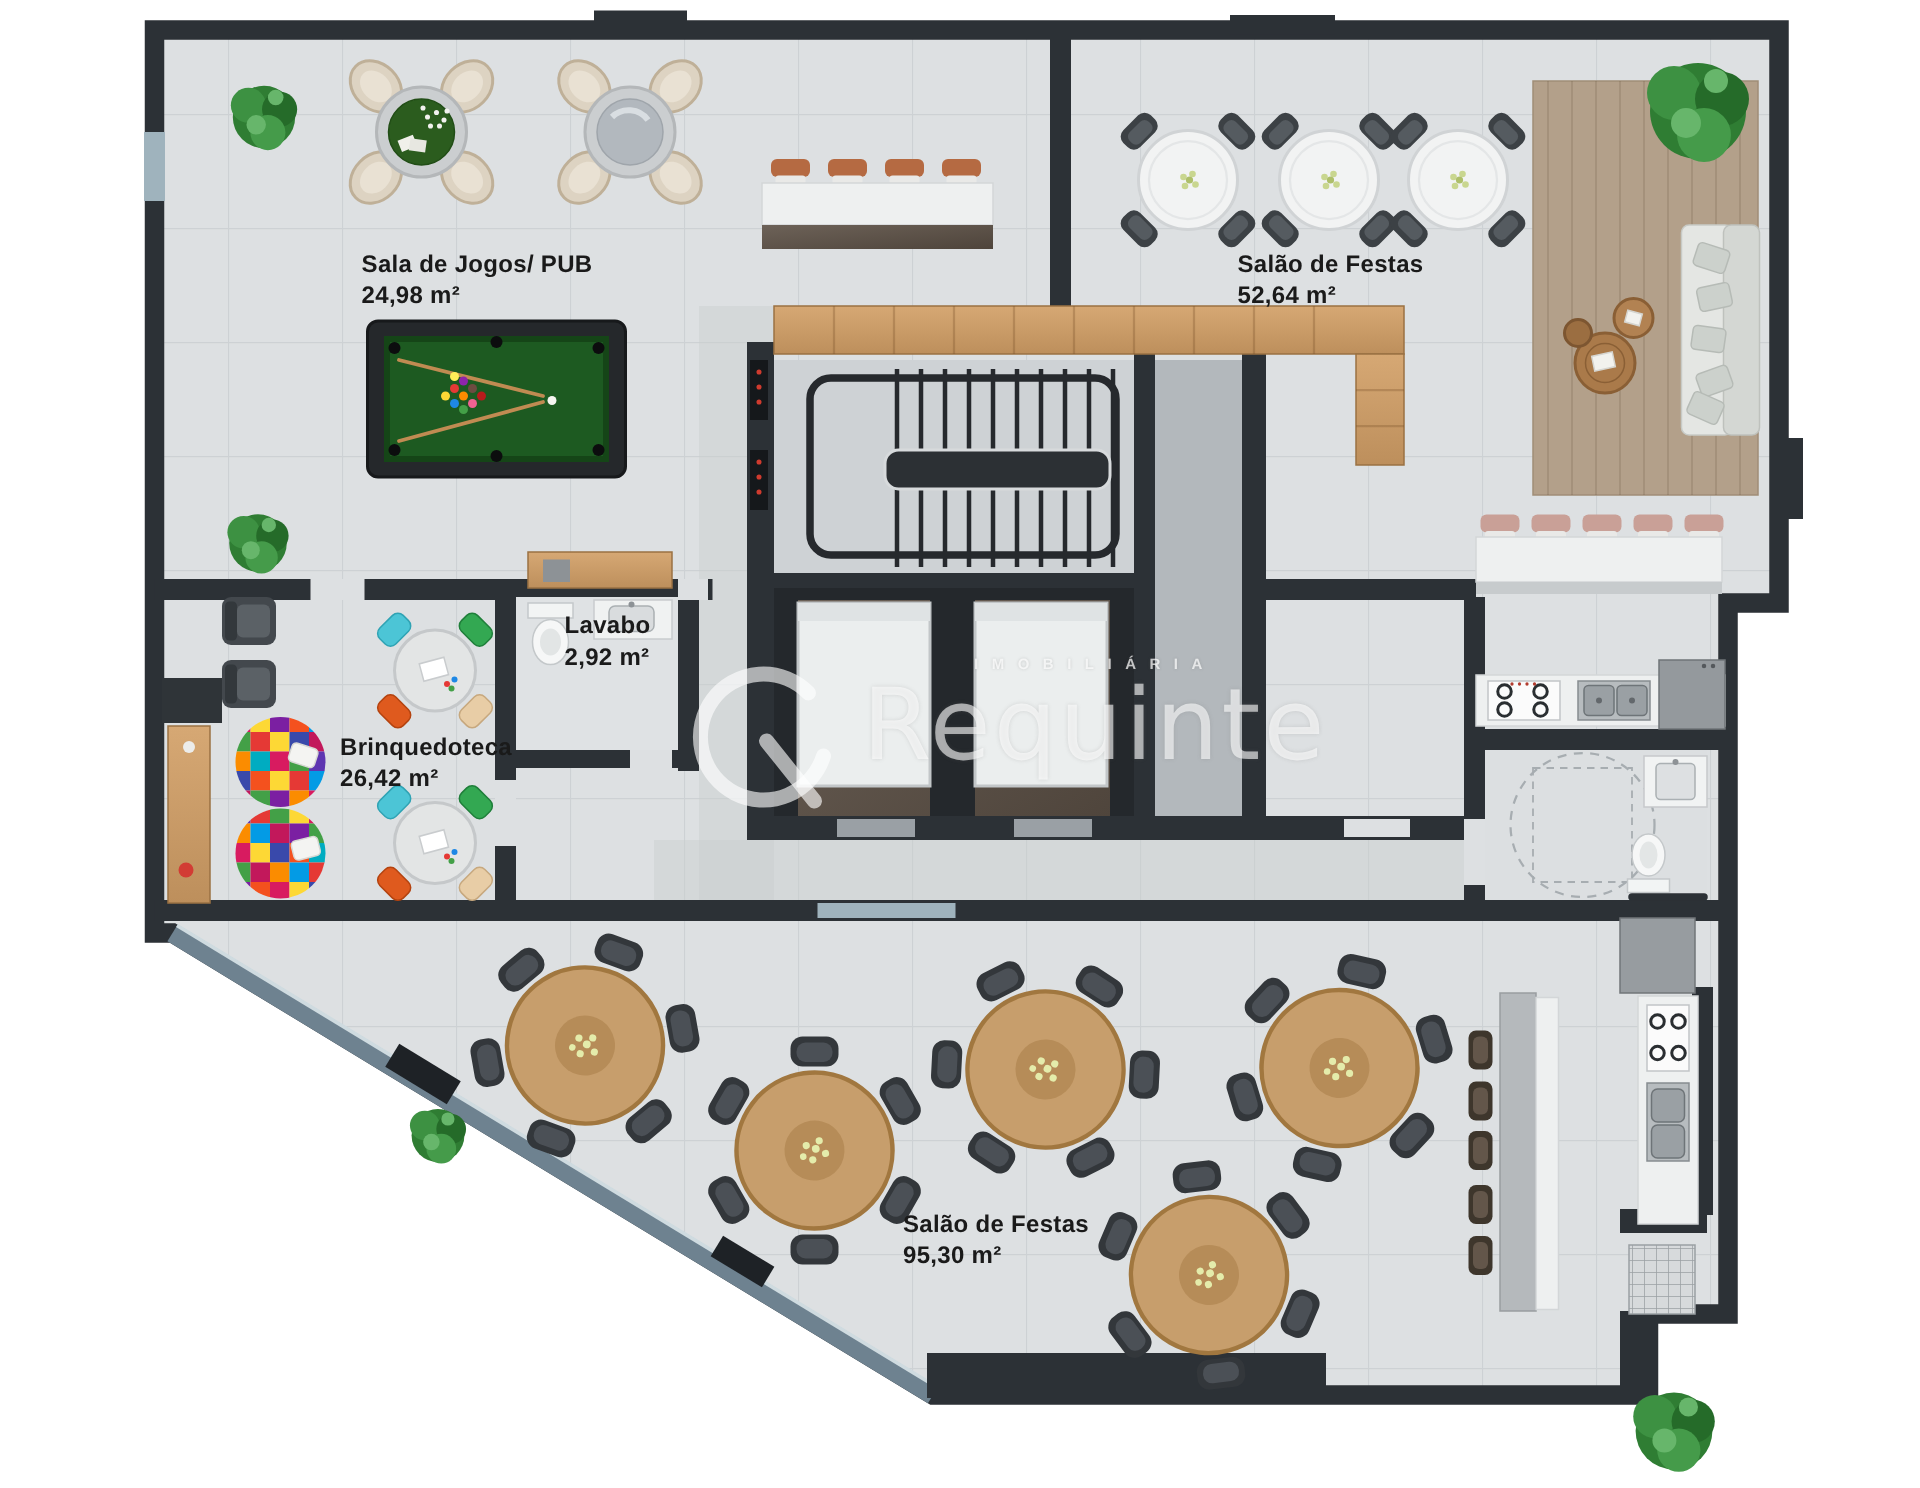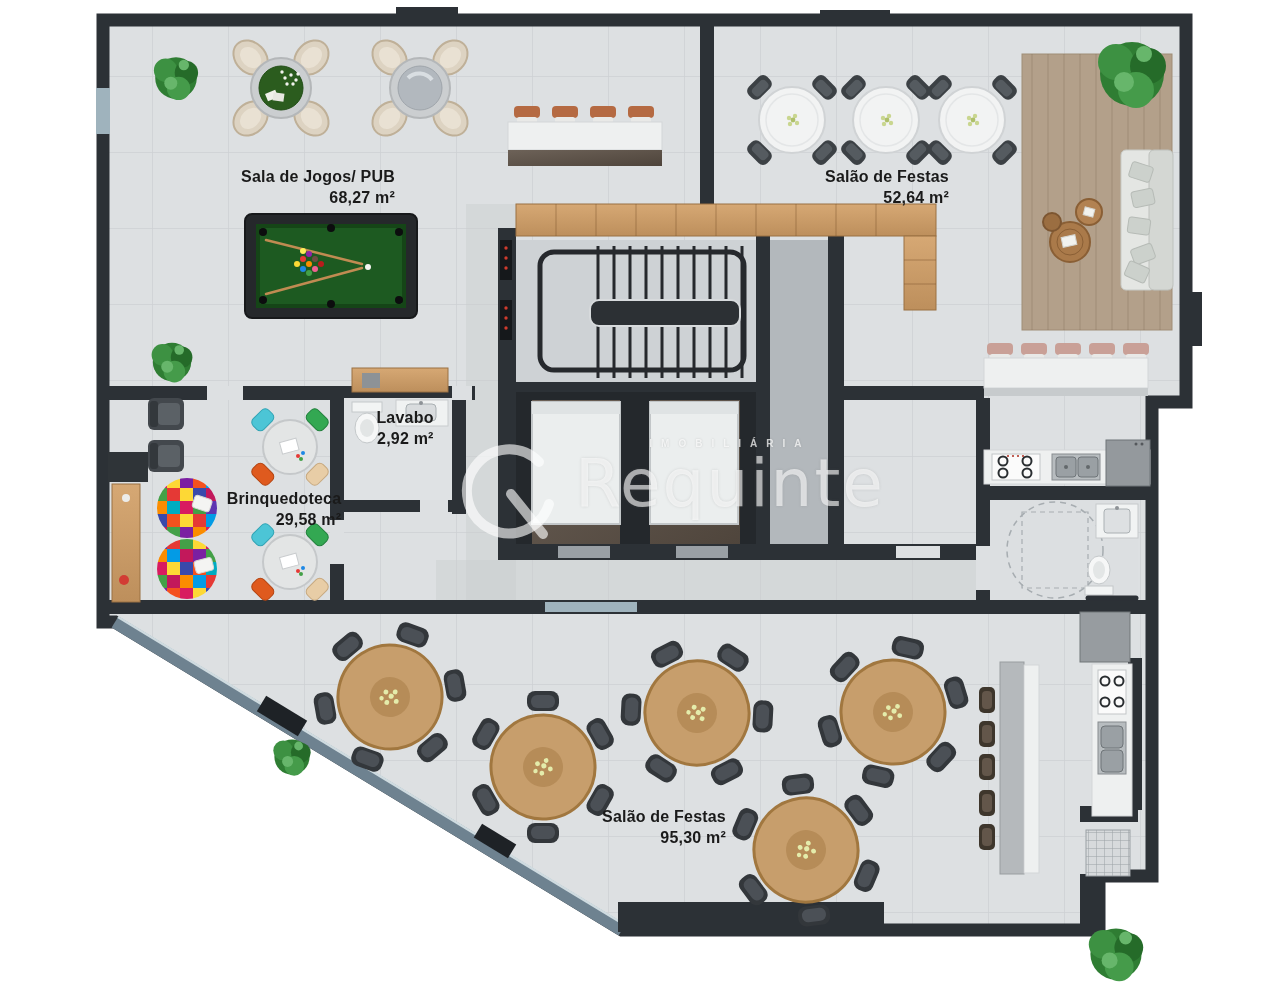--- a/index.html
+++ b/index.html
@@ -1,19 +1,19 @@
 <!DOCTYPE html>
 <html><head>
 <meta charset="utf-8">
 <style>
   html,body{margin:0;padding:0;background:#ffffff;}
   .canvas{position:relative;width:1280px;height:992px;background:#ffffff;overflow:hidden;
           font-family:"Liberation Sans",sans-serif;}
   .plan-svg{position:absolute;left:0;top:0;}
-  .room-label{position:absolute;transform:translateX(-50%);text-align:right;
+  .room-label{position:absolute;transform:translateX(-50%);text-align:left;
               font-weight:bold;font-size:16px;line-height:1.32;color:#1a1a1a;
               white-space:nowrap;letter-spacing:.2px;}
   .watermark{position:absolute;left:455px;top:438px;display:flex;align-items:flex-start;gap:16px;
              pointer-events:none;color:rgba(255,255,255,0.62);}
   .wm-text{display:flex;flex-direction:column;align-items:center;}
   .wm-tagline{font-size:10px;letter-spacing:9px;font-weight:bold;color:rgba(255,255,255,0.72);
               text-shadow:0 0 2px rgba(90,90,90,0.25);}
   .wm-brand{font-size:66px;font-weight:400;letter-spacing:2px;color:rgba(255,255,255,0.60);
             font-family:"DejaVu Sans",sans-serif;text-shadow:0 0 3px rgba(110,110,110,0.20);line-height:1.05;}
 </style>
@@ -571,32 +571,32 @@
     <path d="M56 56 L 88 96" fill="none" stroke="rgba(255,255,255,0.62)" stroke-width="10" stroke-linecap="round"></path>
   </svg>
   <div class="wm-text">
     <div class="wm-tagline">IMOBILIÁRIA</div>
     <div class="wm-brand">Requinte</div>
   </div>
 </div>
 
 <div class="room-label" style="left:318px;top:166px">
   <div>Sala de Jogos/ PUB</div>
-  <div>68,27 m²</div>
+  <div>24,98 m²</div>
 </div>
 <div class="room-label" style="left:887px;top:166px">
   <div>Salão de Festas</div>
   <div>52,64 m²</div>
 </div>
 <div class="room-label" style="left:405px;top:407px">
   <div>Lavabo</div>
   <div>2,92 m²</div>
 </div>
 <div class="room-label" style="left:284px;top:488px">
   <div>Brinquedoteca</div>
-  <div>29,58 m²</div>
+  <div>26,42 m²</div>
 </div>
 <div class="room-label" style="left:664px;top:806px">
   <div>Salão de Festas</div>
   <div>95,30 m²</div>
 </div>
 
 </div>
 
 </body></html>

